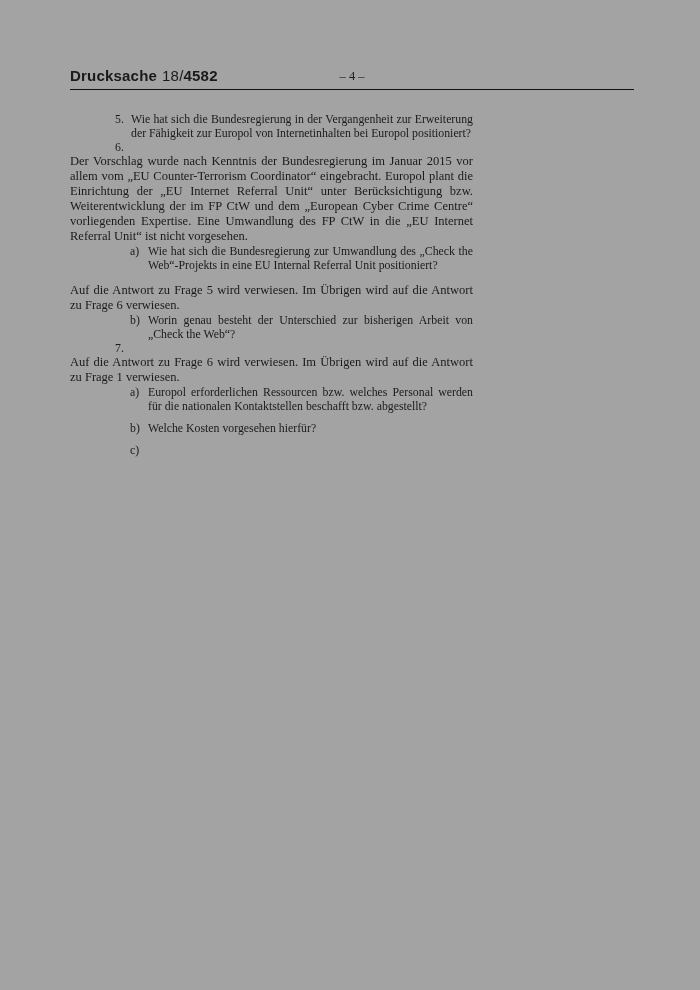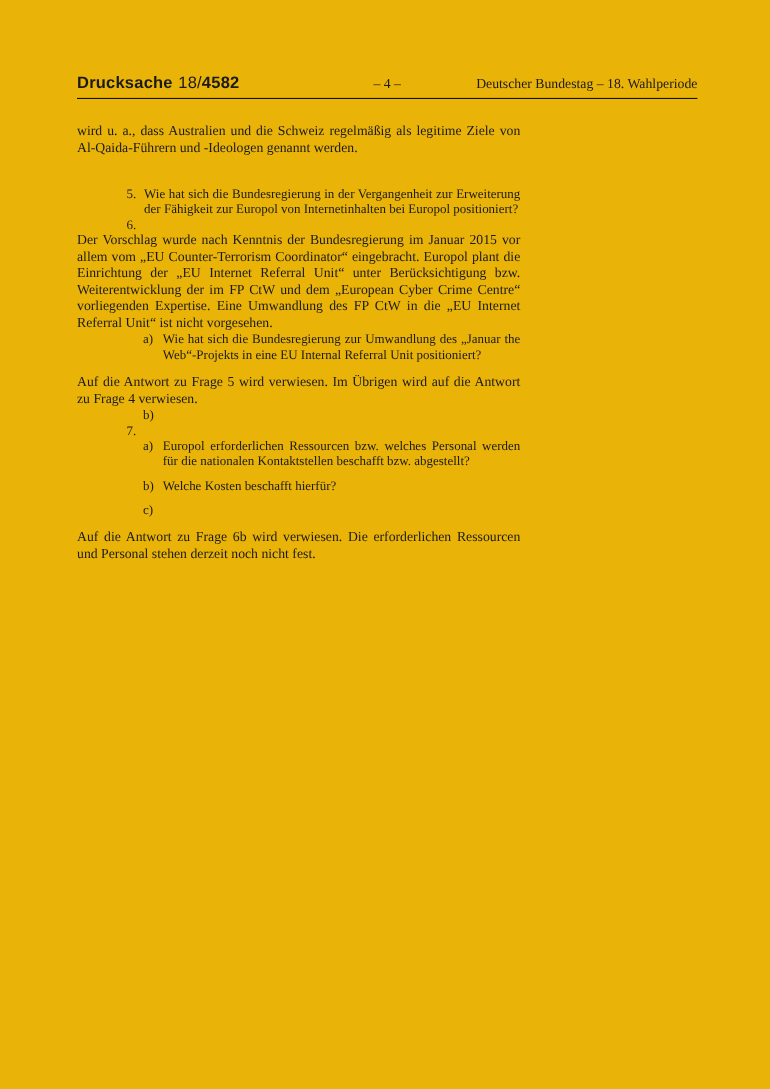--- a/index.html
+++ b/index.html
@@ -4,21 +4,21 @@
 <style>
   html, body {
     margin: 0;
     padding: 0;
     background: #ffffff;
   }
   .page {
     position: relative;
     width: 700px;
     height: 990px;
-    background: #eab308;
+    background: #a3a3a3;
     font-family: "Liberation Serif", serif;
     color: #1a1a1a;
     overflow: hidden;
   }
   
   .header {
     position: absolute;
     left: 70px;
     width: 564px;
     top: 64px;
@@ -96,53 +96,52 @@
 </head>
 <body>
 
 <div class="page">
 
   <div class="header">
     <div class="header-left">
       <span class="label">Drucksache</span><span>18/</span><span class="bold">4582</span>
     </div>
     <div class="header-center">– 4 –</div>
-    <div class="header-right">Deutscher Bundestag – 18. Wahlperiode</div>
   </div>
 
   <div class="rule"></div>
 
   <div class="content" id="content">
-      <div class="p">wird u. a., dass Australien und die Schweiz regelmäßig als legitime Ziele von Al-Qaida-Führern und -Ideologen genannt werden.</div>
       <div class="q">
         <span class="lab">5.</span>
         <span class="txt">Wie hat sich die Bundesregierung in der Vergangenheit zur Erweiterung der Fähigkeit zur Europol von Internetinhalten bei Europol positioniert?</span>
       </div>
       <div class="q">
         <span class="lab">6.</span>
       </div>
       <div class="p">Der Vorschlag wurde nach Kenntnis der Bundesregierung im Januar 2015 vor allem vom „EU Counter-Terrorism Coordinator“ eingebracht. Europol plant die Einrichtung der „EU Internet Referral Unit“ unter Berücksichtigung bzw. Weiterentwicklung der im FP CtW und dem „European Cyber Crime Centre“ vorliegenden Expertise. Eine Umwandlung des FP CtW in die „EU Internet Referral Unit“ ist nicht vorgesehen.</div>
       <div class="sub">
         <span class="lab">a)</span>
-        <span class="txt">Wie hat sich die Bundesregierung zur Umwandlung des „Januar the Web“-Projekts in eine EU Internal Referral Unit positioniert?</span>
+        <span class="txt">Wie hat sich die Bundesregierung zur Umwandlung des „Check the Web“-Projekts in eine EU Internal Referral Unit positioniert?</span>
       </div>
-      <div class="p">Auf die Antwort zu Frage 5 wird verwiesen. Im Übrigen wird auf die Antwort zu Frage 4 verwiesen.</div>
+      <div class="p">Auf die Antwort zu Frage 5 wird verwiesen. Im Übrigen wird auf die Antwort zu Frage 6 verwiesen.</div>
       <div class="sub">
         <span class="lab">b)</span>
+        <span class="txt">Worin genau besteht der Unterschied zur bisherigen Arbeit von „Check the Web“?</span>
       </div>
       <div class="q">
         <span class="lab">7.</span>
       </div>
+      <div class="p">Auf die Antwort zu Frage 6 wird verwiesen. Im Übrigen wird auf die Antwort zu Frage 1 verwiesen.</div>
       <div class="sub">
         <span class="lab">a)</span>
         <span class="txt">Europol erforderlichen Ressourcen bzw. welches Personal werden für die nationalen Kontaktstellen beschafft bzw. abgestellt?</span>
       </div>
       <div class="sub">
         <span class="lab">b)</span>
-        <span class="txt">Welche Kosten beschafft hierfür?</span>
+        <span class="txt">Welche Kosten vorgesehen hierfür?</span>
       </div>
       <div class="sub">
         <span class="lab">c)</span>
       </div>
-      <div class="p">Auf die Antwort zu Frage 6b wird verwiesen. Die erforderlichen Ressourcen und Personal stehen derzeit noch nicht fest.</div>
     </div>
 
 </div>
 
 </body></html>

